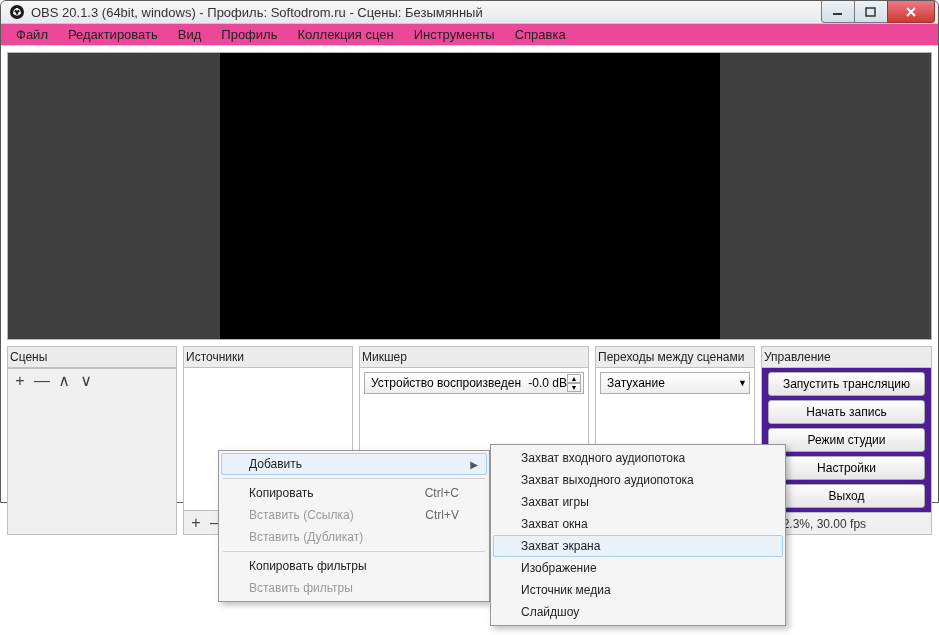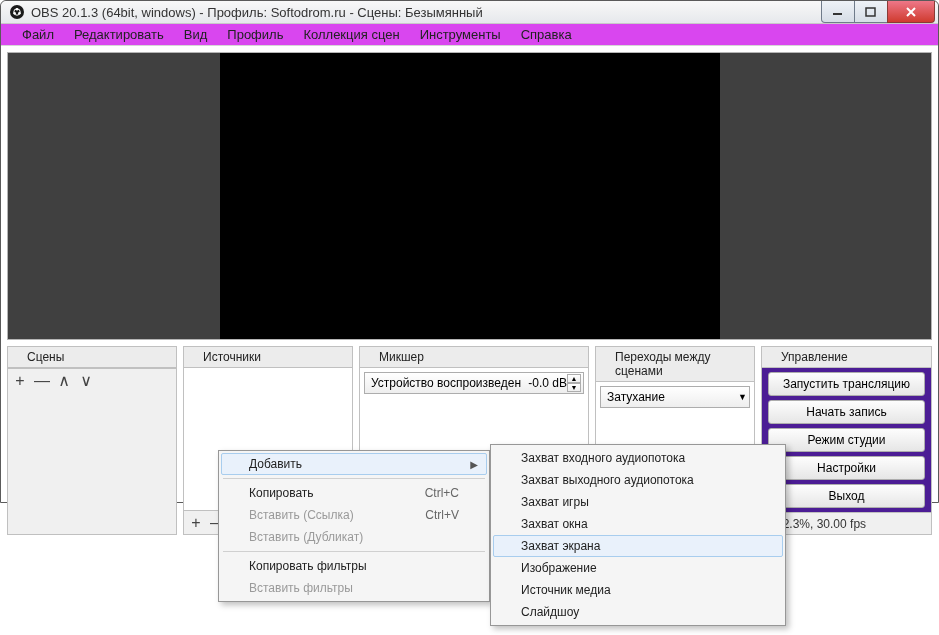--- a/index.html
+++ b/index.html
@@ -9,29 +9,29 @@
 
 .titlebar { height: 30px; background: linear-gradient(#f8f8f8,#e6e8ec); display: flex; align-items: center; padding: 0 0 0 8px; border-bottom: 1px solid #c9c9c9; border-radius: 6px 6px 0 0; }
 .titlebar .icon { width: 16px; height: 16px; margin-right: 6px; }
 .titlebar .title { flex: 1; color: #333; font-size: 13px; }
 .winbtns { display: flex; height: 22px; align-self: flex-start; margin-right: 3px; }
 .winbtn { width: 34px; height: 22px; border: 1px solid #6f7b8a; border-top: none; display: flex; align-items: center; justify-content: center; background: linear-gradient(#eef2f7,#d6dde6); margin-left: -1px; }
 .winbtn.min { border-radius: 0 0 0 4px; }
 .winbtn.close { width: 48px; border-radius: 0 0 4px 0; background: linear-gradient(#e78, #cf3b2f); color: #fff; border-color: #8a3b36; }
 .winbtn svg { display: block; }
 
-.menubar { height: 26px; display: flex; align-items: flex-start; padding: 0 12px; background: #d946ef; border-bottom: 1px solid #d6d6d6; gap: 2px; }
+.menubar { height: 26px; display: flex; align-items: flex-start; padding: 0 6px; background: #ec4899; border-bottom: 1px solid #d6d6d6; gap: 2px; }
 .menubar .mitem { padding: 3px 9px; font-size: 13px; color: #222; border-radius: 3px; }
 
 .preview-area { background: #404040; height: 300px; margin: 6px; border: 1px solid #b5b5b5; display: flex; align-items: center; justify-content: center; }
 .preview-canvas { background: #000; width: 500px; height: 286px; }
 
 .panels { display: flex; gap: 6px; padding: 0 6px 6px 6px; flex: 1; }
 .panel { border: 1px solid #c0c0c0; display: flex; flex-direction: column; background: #f0f0f0; }
-.panel-header { background: #ececec; padding: 3px 19px; border-bottom: 1px solid #c0c0c0; font-size: 12px; color: #222; }
+.panel-header { background: #ececec; padding: 3px 2px; border-bottom: 1px solid #c0c0c0; font-size: 12px; color: #222; }
 .panel-body { background: #fff; flex: 1; overflow: hidden; position: relative; }
 .panel-footer { height: 24px; border-top: 1px solid #c0c0c0; background: #f0f0f0; display: flex; align-items: center; padding: 0 4px; gap: 6px; }
 .toolbtn { font-size: 16px; color: #444; width: 16px; text-align: center; }
 
 .scenes { width: 170px; }
 .sources { width: 170px; }
 .mixer { width: 230px; }
 .transitions { width: 160px; }
 .controls { flex: 1; }
 

